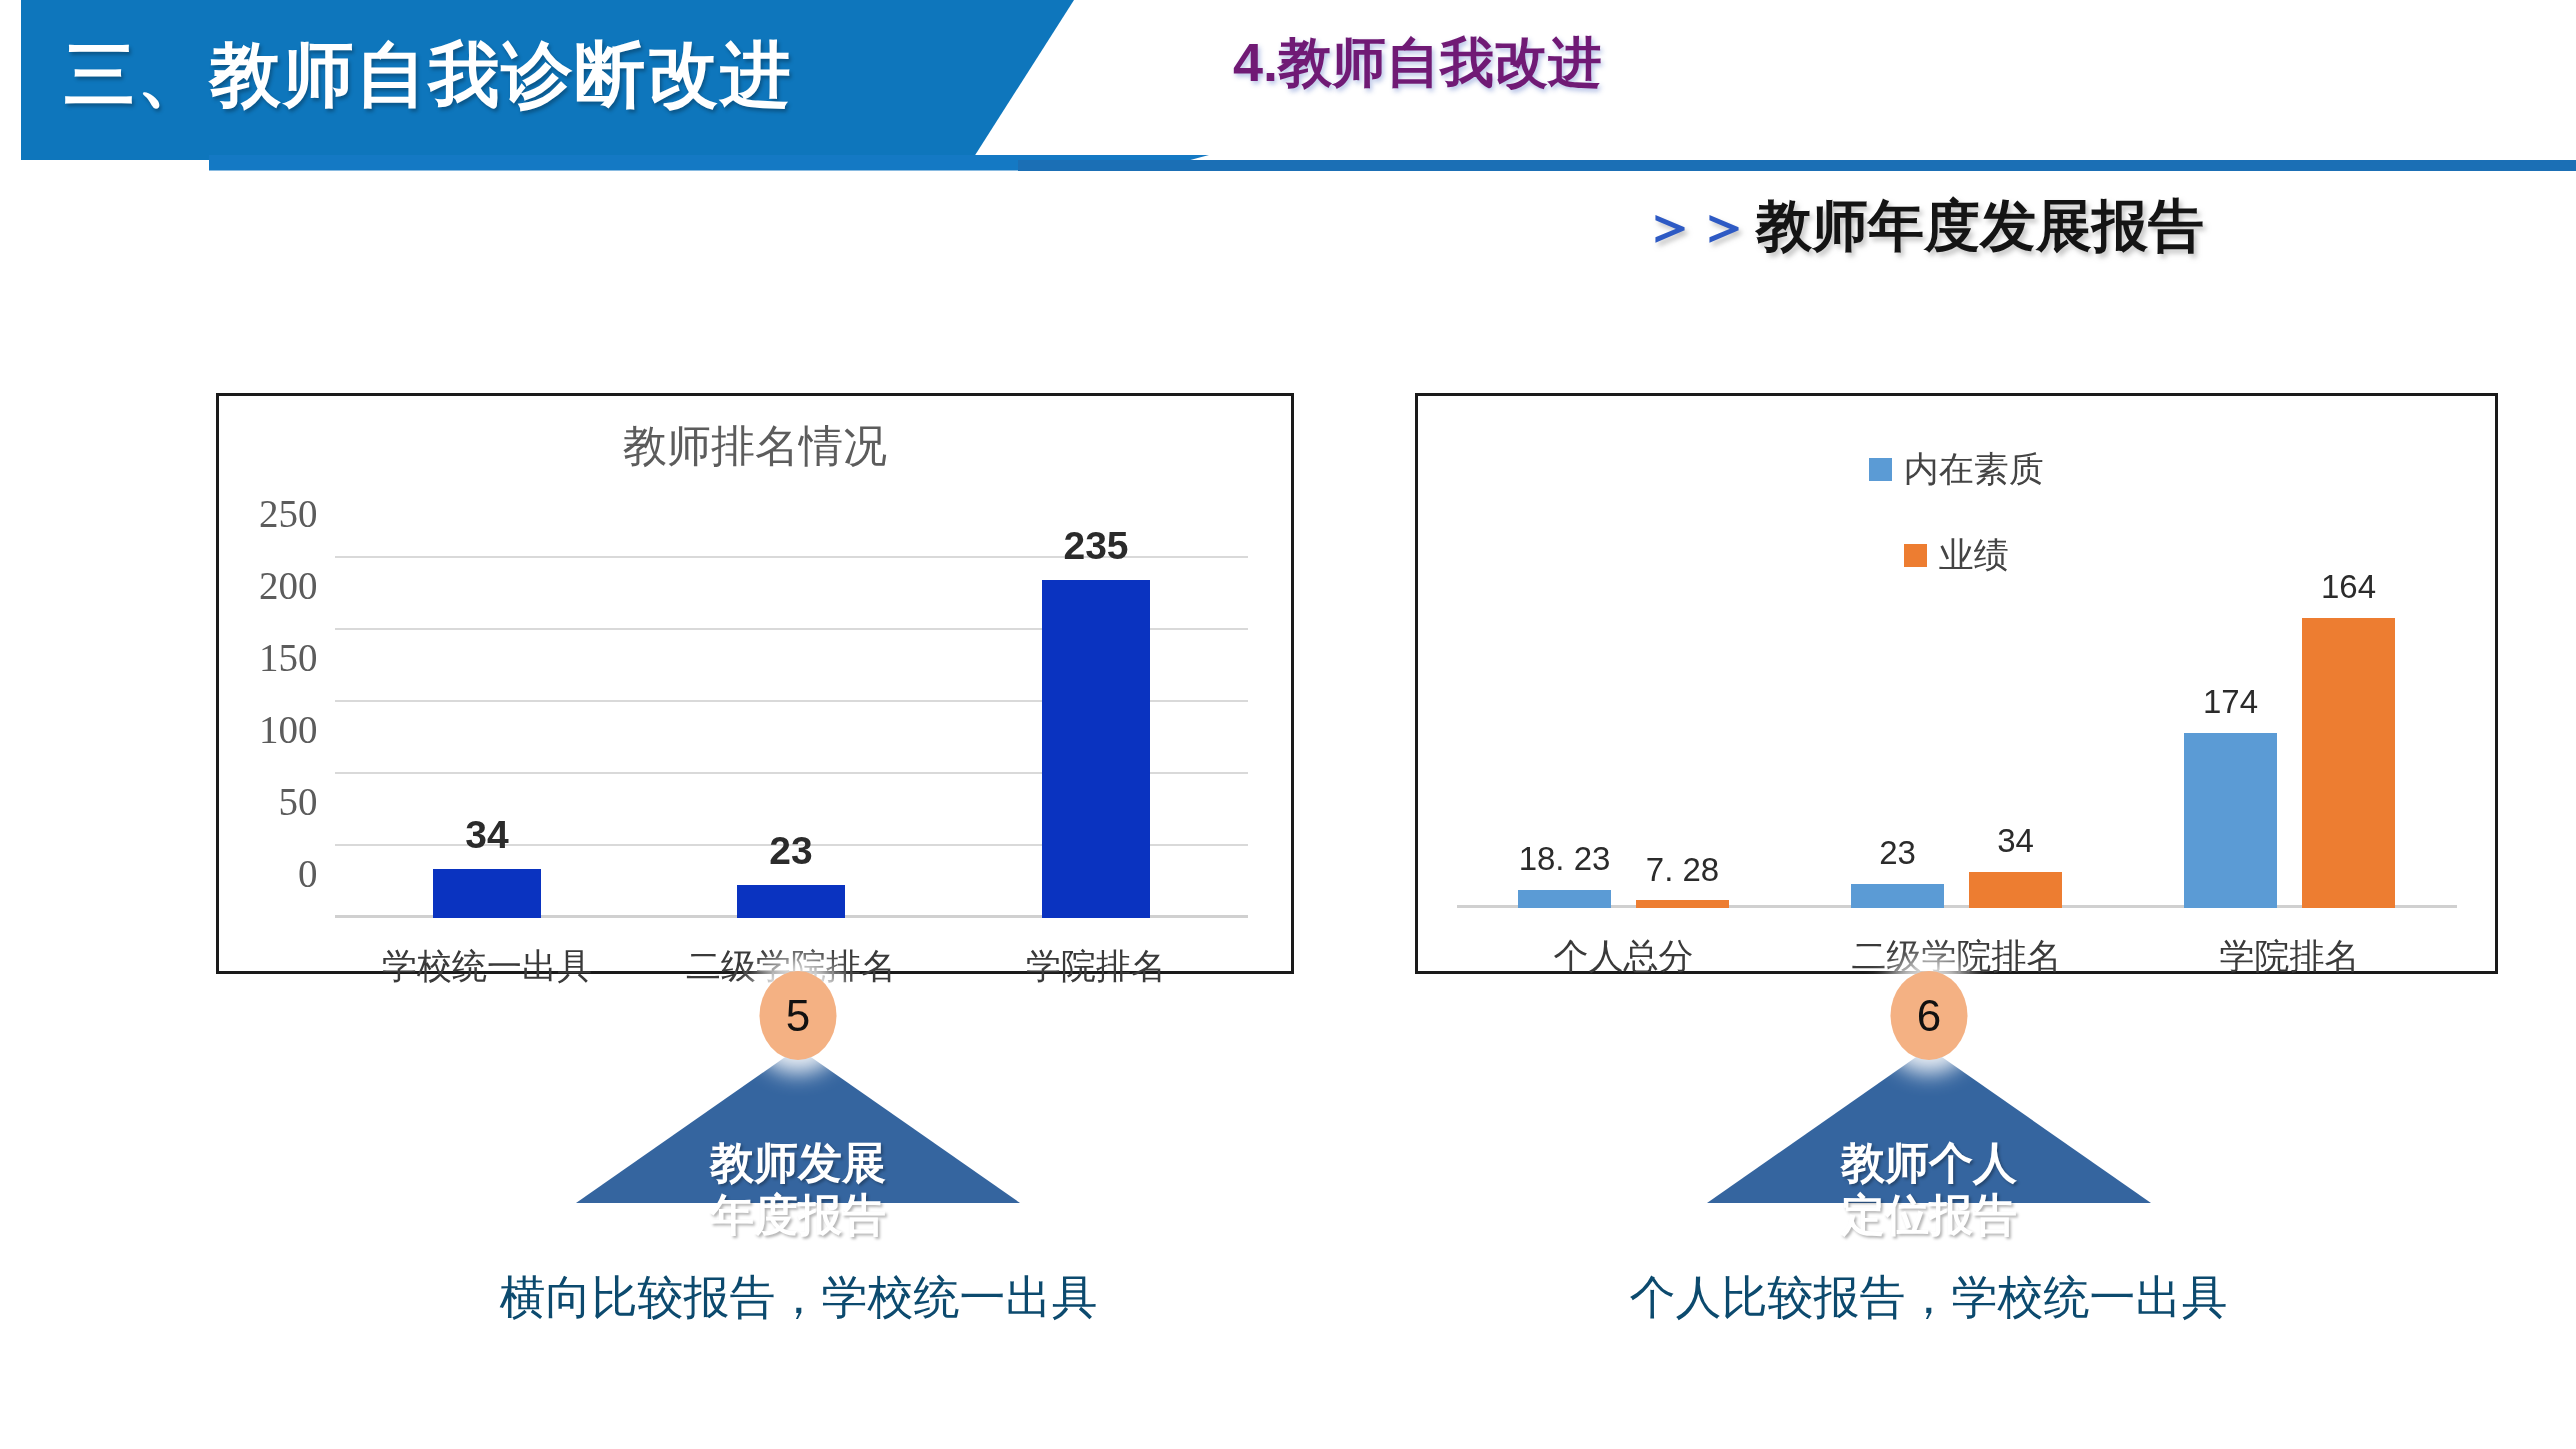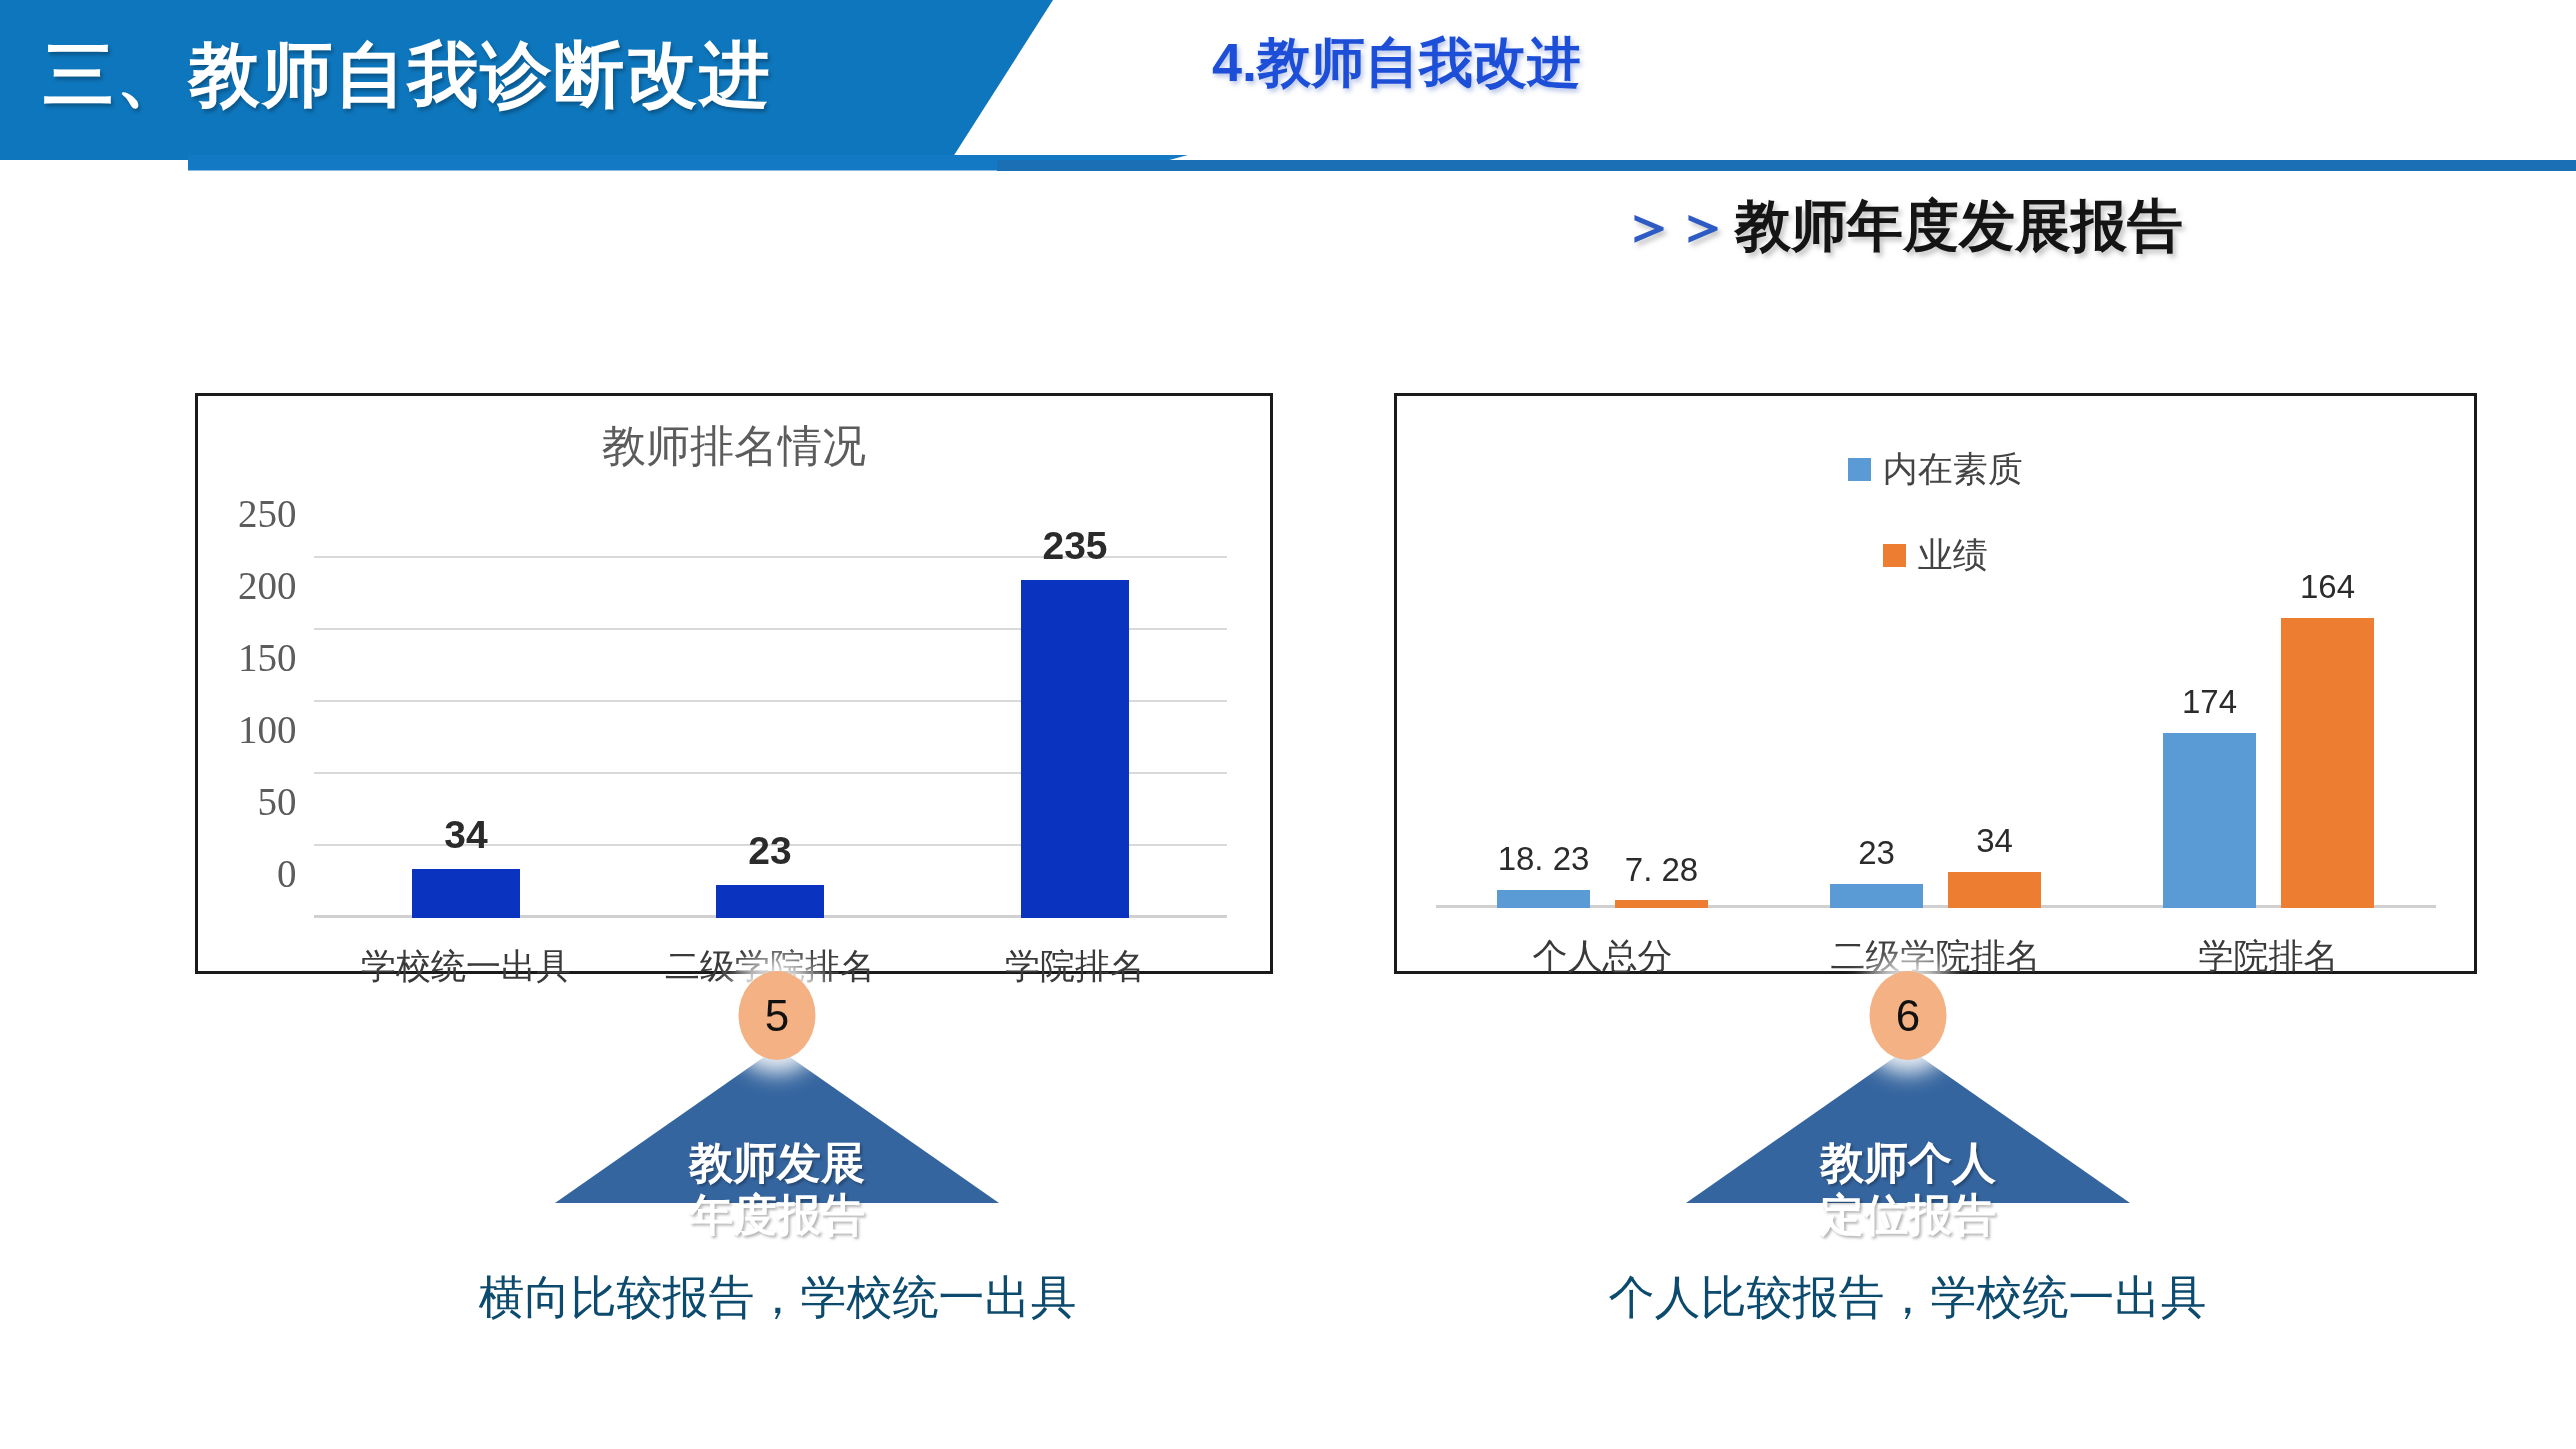--- a/index.html
+++ b/index.html
@@ -1,20 +1,20 @@
 <!DOCTYPE html>
 <html><head>
 <meta charset="utf-8">
 <style>
   html,body{margin:0;padding:0;background:#fff;}
   body{
     font-family:"Liberation Sans","DejaVu Sans",sans-serif;
     width:2576px;height:1450px;position:relative;overflow:hidden;
   }
-  .slide{position:absolute;inset:0;background:#ffffff;}
+  .slide{position:absolute;inset:0;background:#ffffff;margin-left:21px;}
 
   
   .hdr-band{
     position:absolute;left:0;top:0;width:1053px;height:160px;
     background:#0E76BC;
     clip-path:polygon(0 0, 1053px 0, 951px 160px, 0 160px);
   }
   .hdr-band-2{
     position:absolute;left:188px;top:155px;width:1000px;height:15.5px;
     background:#1479C4;
@@ -22,21 +22,21 @@
   }
   .hdr-title{
     position:absolute;left:43px;top:17.4px;width:927px;height:116px;
     display:flex;align-items:center;
     color:#ffffff;font-size:71px;font-weight:700;letter-spacing:1.9px;
     text-shadow:1.9px 2.9px 3.9px rgba(0,0,0,.28);
     white-space:nowrap;
   }
   .hdr-sub{
     position:absolute;left:1212px;top:27px;
-    color:#1d4ed8;font-size:54px;font-weight:700;
+    color:#701a75;font-size:54px;font-weight:700;
     text-shadow:1.9px 2.9px 4.8px rgba(90,120,200,.45);
     white-space:nowrap;
   }
   .hdr-rule{
     position:absolute;left:997px;top:160px;width:1579px;height:10.6px;
     background:#1B6FB5;
   }
   .hdr-rule-l{
     position:absolute;left:997px;top:160px;width:212px;height:10.6px;
     background:#1B6FB5;

